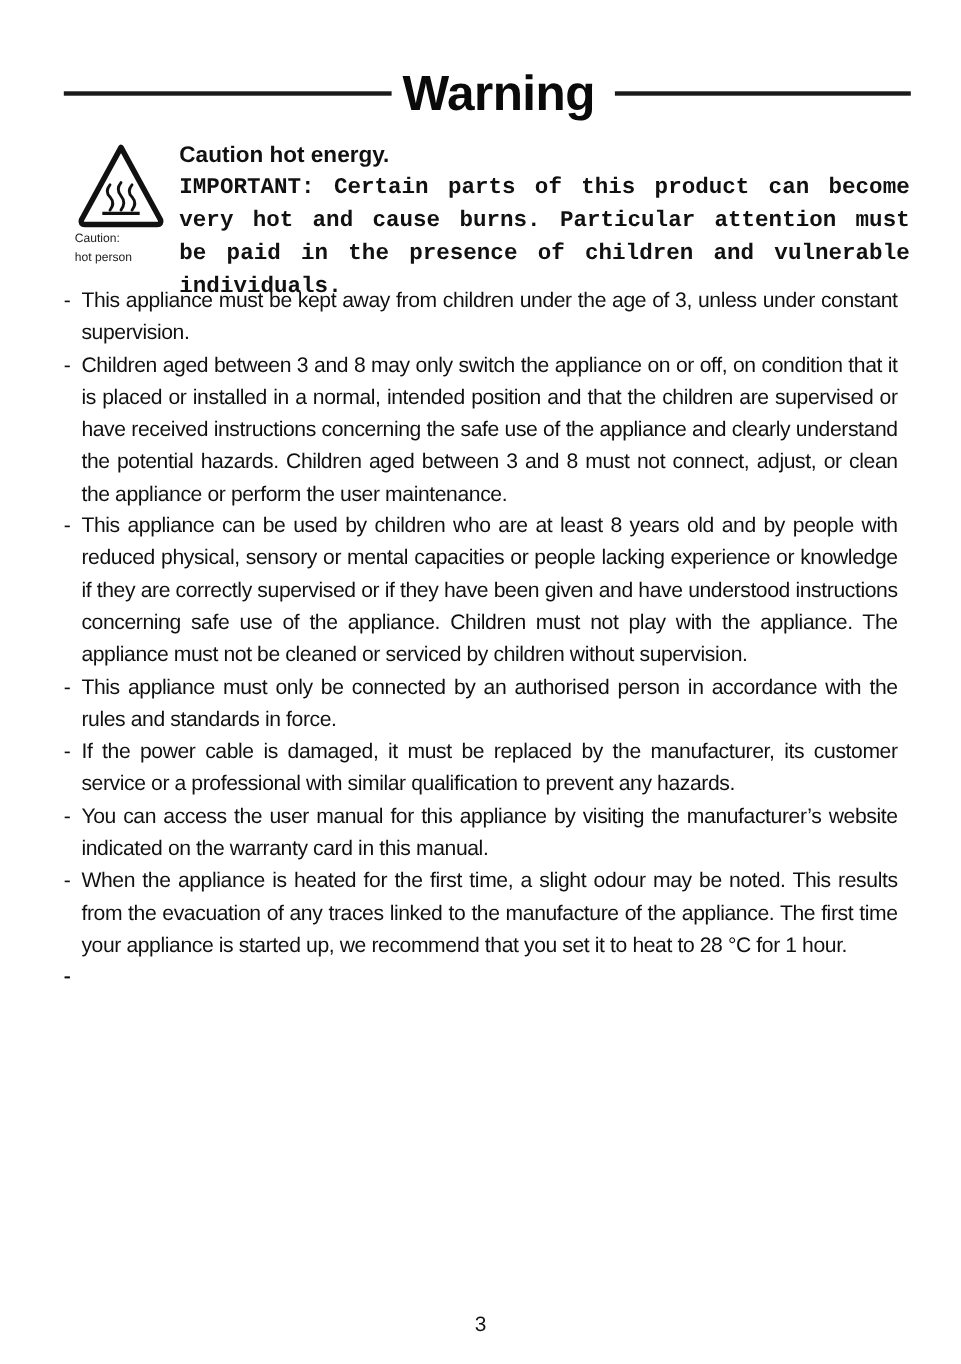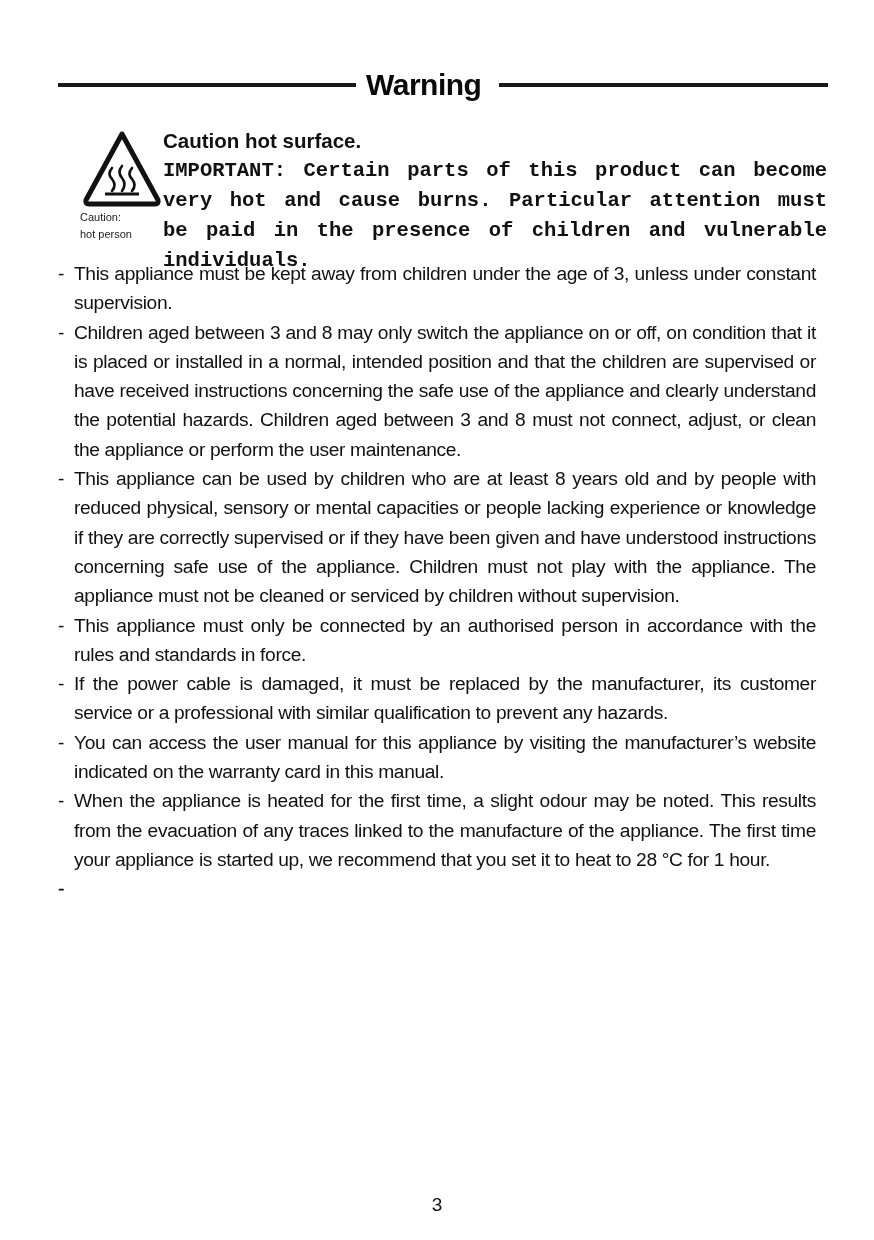--- a/index.html
+++ b/index.html
@@ -23,37 +23,37 @@
       height: 46px;
       display: flex;
       align-items: center;
     }
     .rule {
       flex: 1;
       height: 4px;
       background: #1a1a1a;
     }
     .heading-title {
-      font-size: 30px;
+      font-size: 45px;
       font-weight: bold;
       padding: 0 18px 0 10px;
       line-height: 46px;
       letter-spacing: -0.5px;
       color: #0a0a0a;
     }
     .caution-block {
       position: absolute;
       top: 126px;
       left: 62px;
       width: 768px;
       height: 125px;
     }
     .caution-symbol {
       position: absolute;
-      left: 12px;
+      left: 0;
       top: 0;
       width: 95px;
       height: 120px;
       text-decoration: underline;
     }
     .caution-symbol svg {
       position: absolute;
       left: 8px;
       top: 2px;
     }
@@ -133,21 +133,21 @@
       <path d="M40 38 q-5 6 0 12 q5 6 0 13" fill="none" stroke="#111" stroke-width="2.6" stroke-linecap="round"></path>
       <path d="M50 40 q-5 6 0 11 q5 6 0 12" fill="none" stroke="#111" stroke-width="2.6" stroke-linecap="round"></path>
       <line x1="23" y1="66" x2="57" y2="66" stroke="#111" stroke-width="3"></line>
     </svg>
     <div class="caution-caption">
       <div>Caution:</div>
       <div>hot person</div>
     </div>
   </div>
   <div class="caution-text">
-    <span class="line-title">Caution hot surface.</span>
+    <span class="line-title">Caution hot energy.</span>
     <span class="line-important">IMPORTANT: Certain parts of this product can become very hot and cause burns. Particular attention must be paid in the presence of children and vulnerable individuals.</span>
   </div>
 </div>
 
 <ul class="bullet-list">
   <li class="bullet-item"><span class="bullet-dash">-</span><span>This appliance must be kept away from children under the age of 3, unless under constant supervision.</span></li>
   <li class="bullet-item"><span class="bullet-dash">-</span><span>Children aged between 3 and 8 may only switch the appliance on or off, on condition that it is placed or installed in a normal, intended position and that the children are supervised or have received instructions concerning the safe use of the appliance and clearly understand the potential hazards. Children aged between 3 and 8 must not connect, adjust, or clean the appliance or perform the user maintenance.</span></li>
   <li class="bullet-item"><span class="bullet-dash">-</span><span>This appliance can be used by children who are at least 8 years old and by people with reduced physical, sensory or mental capacities or people lacking experience or knowledge if they are correctly supervised or if they have been given and have understood instructions concerning safe use of the appliance. Children must not play with the appliance. The appliance must not be cleaned or serviced by children without supervision.</span></li>
   <li class="bullet-item"><span class="bullet-dash">-</span><span>This appliance must only be connected by an authorised person in accordance with the rules and standards in force.</span></li>
   <li class="bullet-item"><span class="bullet-dash">-</span><span>If the power cable is damaged, it must be replaced by the manufacturer, its customer service or a professional with similar qualification to prevent any hazards.</span></li>

